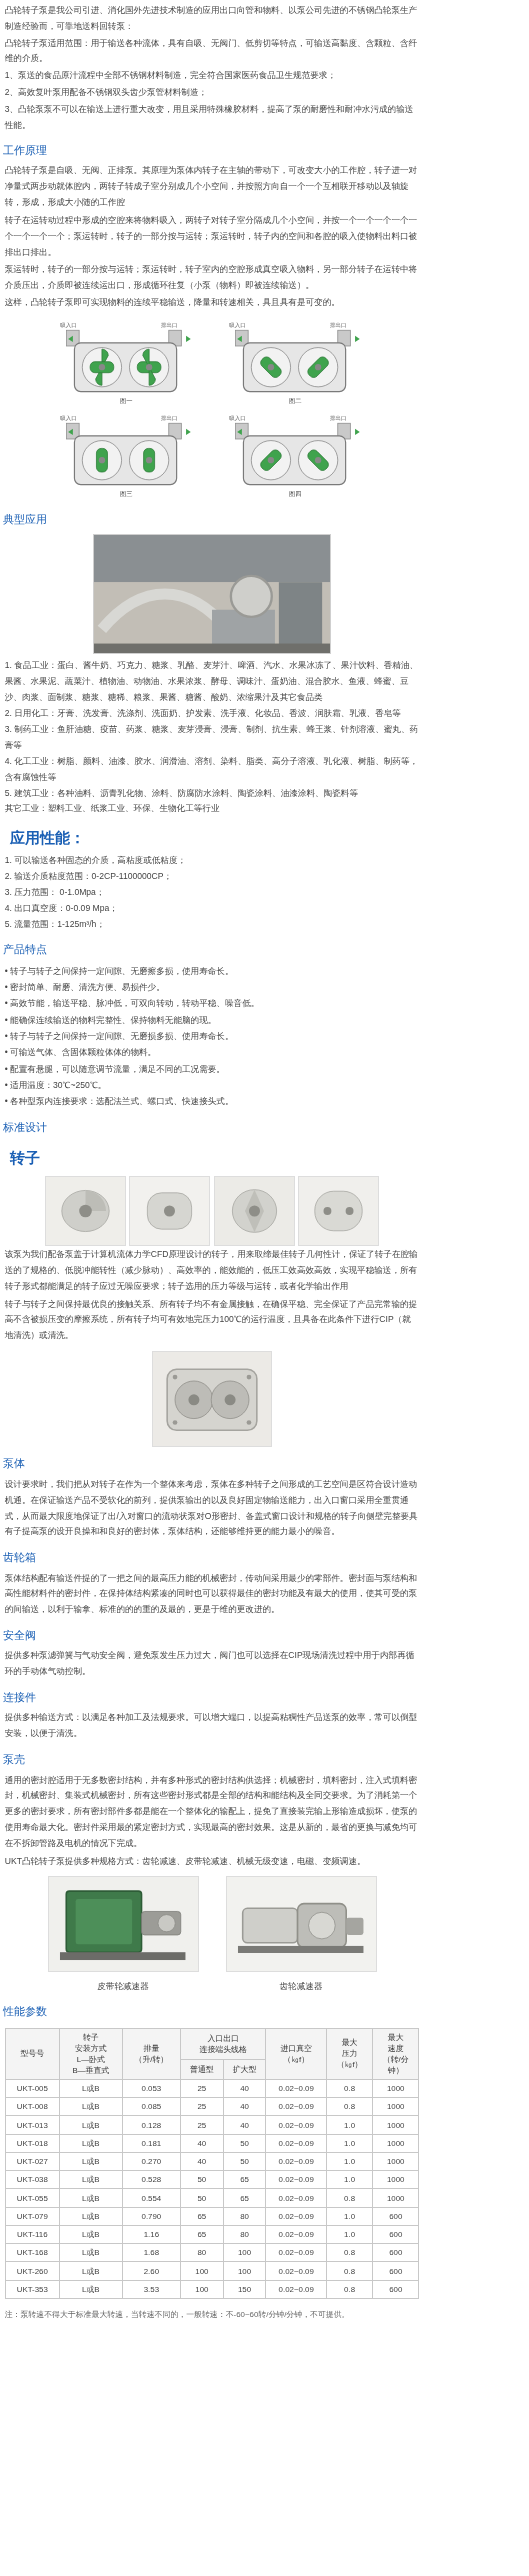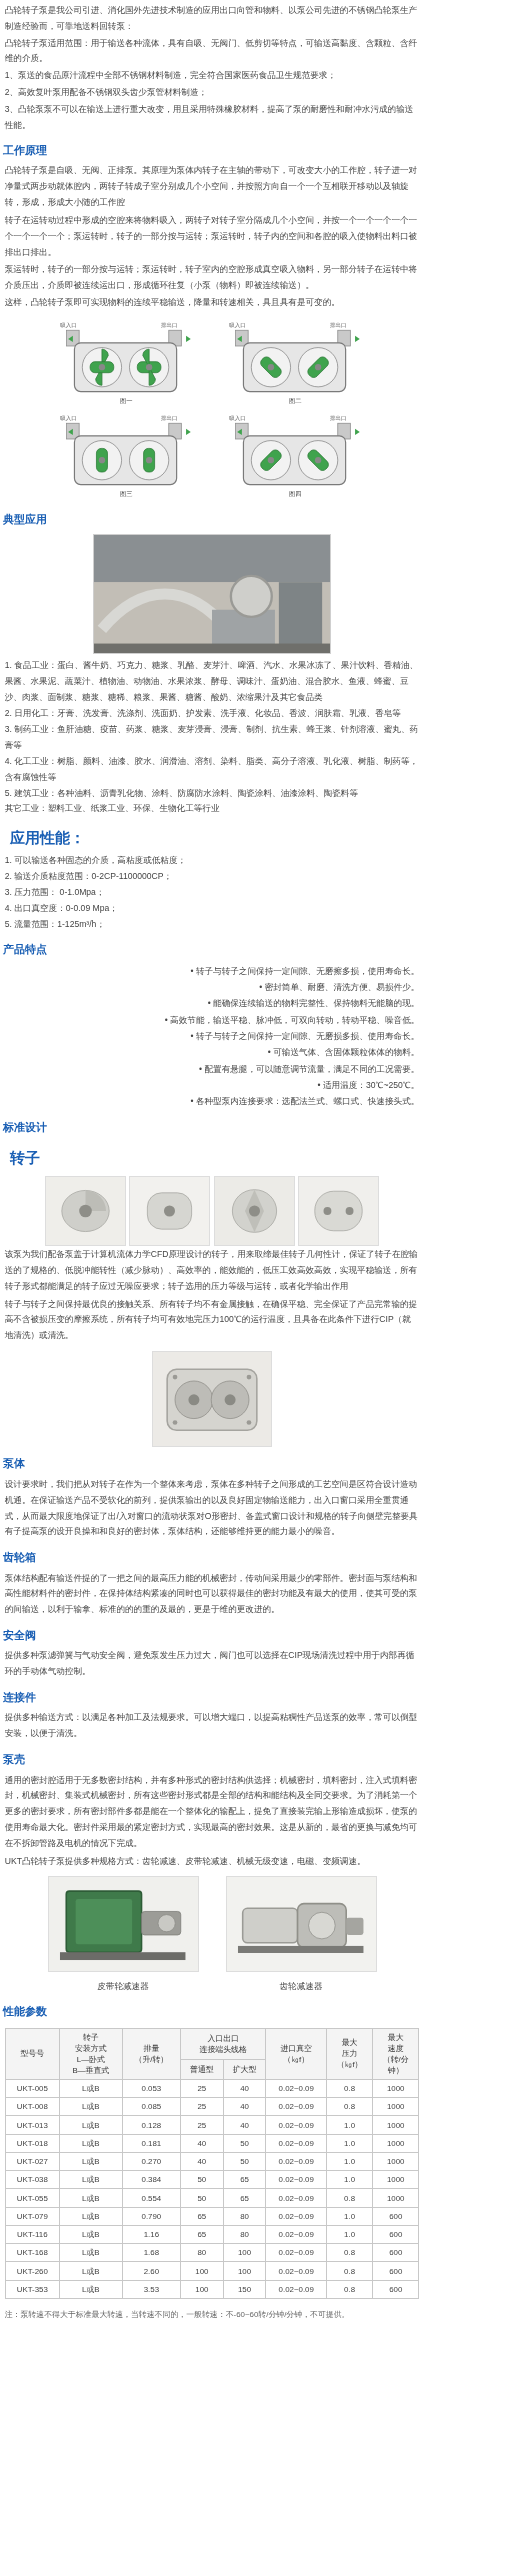--- a/index.html
+++ b/index.html
@@ -8,30 +8,30 @@
     background:#ffffff;
     font-family:"Liberation Sans", sans-serif;
     color:#333333;
     font-size:8.6px;
     line-height:1.75;
   }
   .page{width:424px;padding:0;box-sizing:border-box;}
   .intro{padding:3.1px 4.7px 0 4.7px;}
   .intro p{margin:0 0 1.6px 0;font-size:8.6px;color:#444;line-height:1.8;}
   h2.section{
-    font-size:11px;color:#1a5fb4;font-weight:bold;margin:7.9px 0 3.1px 0;
+    font-size:11px;color:#1a5fb4;font-weight:normal;margin:7.9px 0 3.1px 0;
     padding-left:3.1px;
   }
   h3.sub{
     font-size:15px;color:#1a5fb4;font-weight:bold;margin:7.9px 0 1.6px 0;padding-left:10px;
   }
   .body-text{font-size:8.6px;color:#444;margin:0 0 1.6px 0;padding:0 4.7px;line-height:1.85;}
   .ol-list{margin:0;padding:0 4.7px 0 4.7px;list-style:none;}
   .ol-list li{font-size:8.6px;color:#444;line-height:1.85;margin:0;}
-  .dot-list{margin:0;padding:0 4.7px;list-style:none;text-align:right;}
+  .dot-list{margin:0;padding:0 4.7px;list-style:none;}
   .dot-list li{font-size:8.6px;color:#444;line-height:1.9;}
   .dot-list li:before{content:"• ";color:#444;}
   
   .cycle-wrap{width:338px;margin:4.7px auto 3.1px auto;}
   .cycle-row{display:flex;justify-content:center;}
   .cycle-cell{width:169px;height:93px;position:relative;}
   .cyc-svg{display:block;}
   .app-photo{width:236px;height:118px;margin:4.7px auto;display:block;border:0.8px solid #cfcfcf;}
   
   .rotor-strip{display:flex;justify-content:center;gap:3.1px;margin:4.7px 0 1.6px 0;}
@@ -208,22 +208,22 @@
     <li>2. 输送介质粘度范围：0-2CP-1100000CP；</li>
     <li>3. 压力范围：          0-1.0Mpa；</li>
     <li>4. 出口真空度：0-0.09 Mpa；</li>
     <li>5. 流量范围：1-125m³/h；</li>
   </ul>
 
   <h2 class="section">产品特点</h2>
   <ul class="dot-list">
     <li>转子与转子之间保持一定间隙、无磨擦多损，使用寿命长。</li>
     <li>密封简单、耐磨、清洗方便、易损件少。</li>
+    <li>高效节能，输送平稳、脉冲低，可双向转动，转动平稳、噪音低。</li>
     <li>能确保连续输送的物料完整性、保持物料无能脑的现。</li>
-    <li>高效节能，输送平稳、脉冲低，可双向转动，转动平稳、噪音低。</li>
     <li>转子与转子之间保持一定间隙、无磨损多损、使用寿命长。</li>
     <li>可输送气体、含固体颗粒体体的物料。</li>
     <li>配置有悬腿，可以随意调节流量，满足不同的工况需要。</li>
     <li>适用温度：30℃~250℃。</li>
     <li>各种型泵内连接要求：选配法兰式、螺口式、快速接头式。</li>
   </ul>
 
   <h2 class="section">标准设计</h2>
   <h3 class="sub">转子</h3>
 
@@ -388,21 +388,21 @@
           <td>0.270</td>
           <td>40</td>
           <td>50</td>
           <td>0.02~0.09</td>
           <td>1.0</td>
           <td>1000</td>
         </tr>
         <tr>
           <td>UKT-038</td>
           <td>L或B</td>
-          <td>0.384</td>
+          <td>0.528</td>
           <td>50</td>
           <td>65</td>
           <td>0.02~0.09</td>
           <td>1.0</td>
           <td>1000</td>
         </tr>
         <tr>
           <td>UKT-055</td>
           <td>L或B</td>
           <td>0.554</td>

